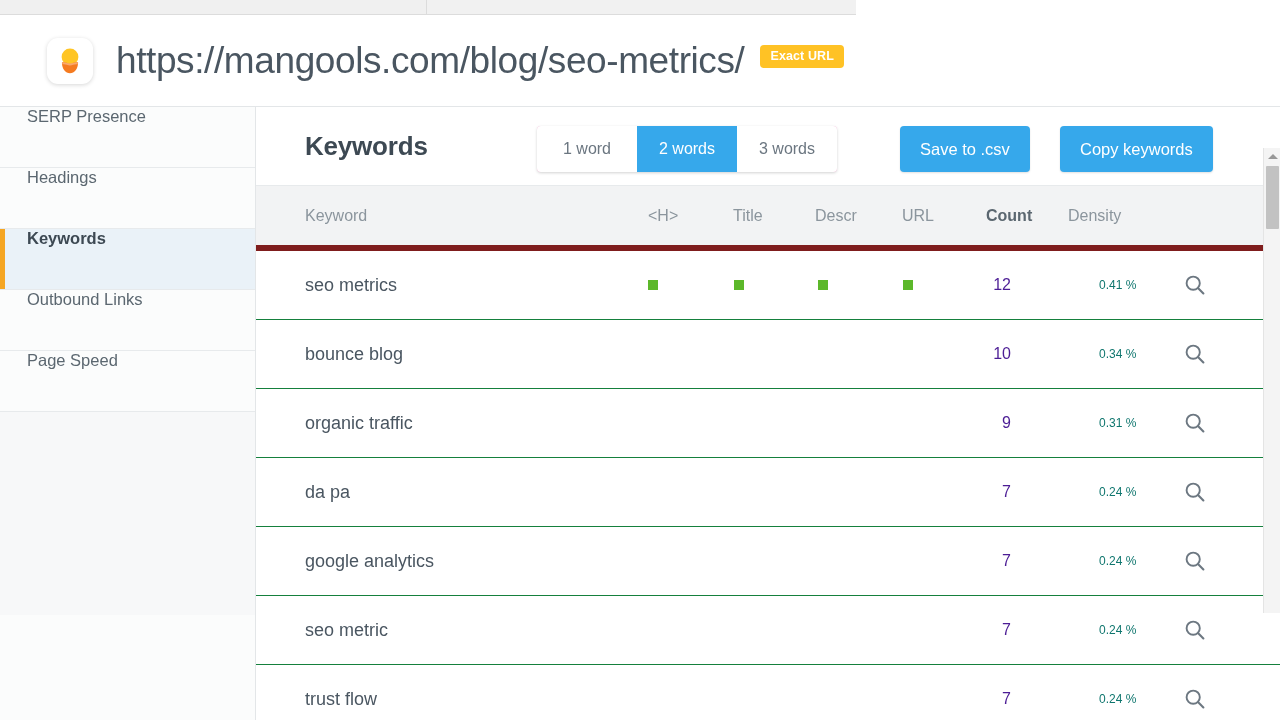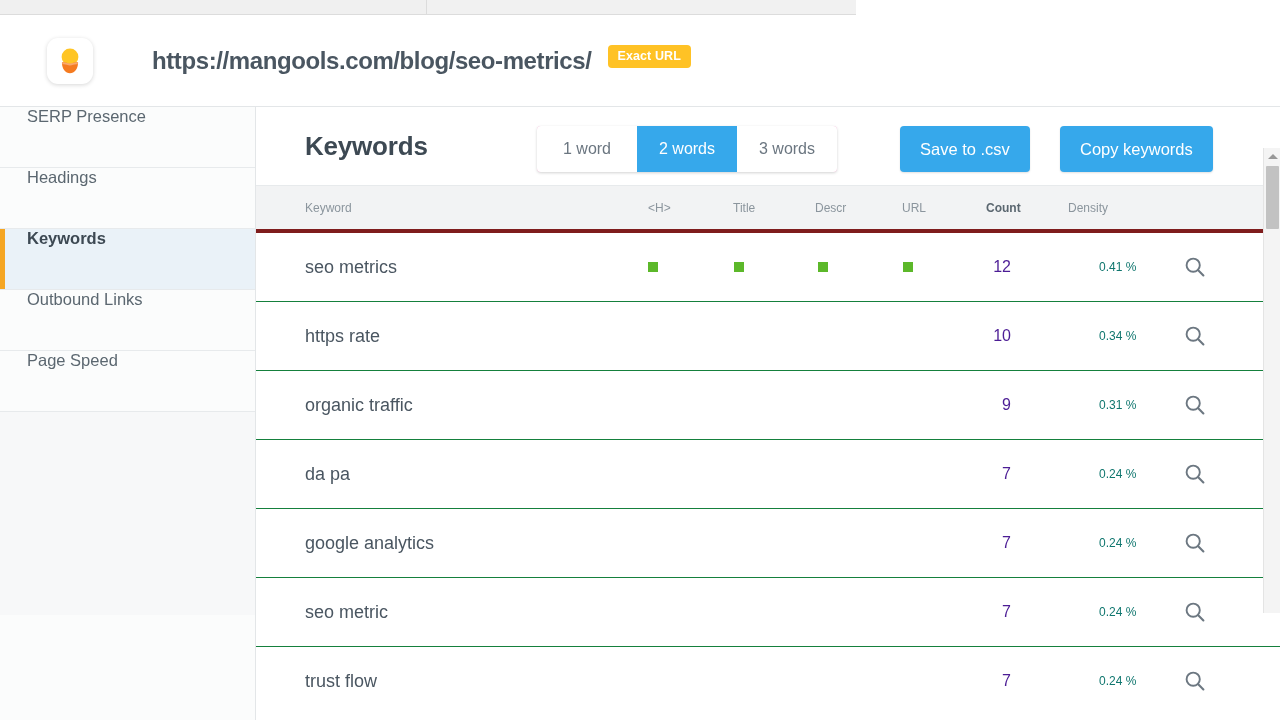--- a/index.html
+++ b/index.html
@@ -56,26 +56,25 @@
     box-shadow: 0 1px 4px rgba(0,0,0,0.16);
     display: flex;
     align-items: center;
     justify-content: center;
     flex: 0 0 auto;
     margin-right: 23px;
   }
   .favicon svg { display: block; }
 
   .url-title {
-    font-size: 24px;
-    font-weight: bold;
+    font-size: 37px;
+    font-weight: normal;
     color: #4a5661;
     letter-spacing: -0.4px;
     white-space: nowrap;
-    margin-left: 36px;
   }
 
   .exact-badge {
     margin-left: 16px;
     background: #ffc225;
     color: #ffffff;
     font-size: 12.5px;
     font-weight: bold;
     padding: 4px 10px 5px 10px;
     border-radius: 4px;
@@ -191,27 +190,27 @@
     font-family: inherit;
     top: 19px;
     box-shadow: 0 1px 2px rgba(0,0,0,0.12);
     white-space: nowrap;
   }
   .btn-save { left: 644px; }
   .btn-copy { left: 804px; }
 
   
   .table-header {
-    height: 48px;
+    height: 66px;
     background: #f2f3f4;
     border-top: 1px solid #e7eaec;
-    border-bottom: 4px solid #7f1d1d;
-    display: flex;
-    align-items: center;
-    font-size: 12px;
+    border-bottom: 6px solid #7f1d1d;
+    display: flex;
+    align-items: center;
+    font-size: 16px;
     color: #8b959d;
     position: relative;
   }
   .th { position: absolute; white-space: nowrap; }
   .th.bold { font-weight: bold; color: #5b6770; }
 
   .table-body {
     position: relative;
     height: 469px;
     overflow: hidden;
@@ -386,21 +385,21 @@
         <span class="cell cell-count num-count">12</span>
         <span class="cell cell-density num-density">0.41 %</span>
         <span class="search-cell">
           <svg width="22" height="22" viewBox="0 0 22 22" aria-hidden="true">
             <circle cx="9.2" cy="9.2" r="6.6" fill="none" stroke="#6c7781" stroke-width="1.9"></circle>
             <line x1="14.2" y1="14.2" x2="19.4" y2="19.4" stroke="#6c7781" stroke-width="2.1" stroke-linecap="round"></line>
           </svg>
         </span>
       </div>
       <div class="row">
-        <span class="cell cell-keyword">https rate</span>
+        <span class="cell cell-keyword">bounce blog</span>
         <span class="cell cell-count num-count">10</span>
         <span class="cell cell-density num-density">0.34 %</span>
         <span class="search-cell">
           <svg width="22" height="22" viewBox="0 0 22 22" aria-hidden="true">
             <circle cx="9.2" cy="9.2" r="6.6" fill="none" stroke="#6c7781" stroke-width="1.9"></circle>
             <line x1="14.2" y1="14.2" x2="19.4" y2="19.4" stroke="#6c7781" stroke-width="2.1" stroke-linecap="round"></line>
           </svg>
         </span>
       </div>
       <div class="row">

